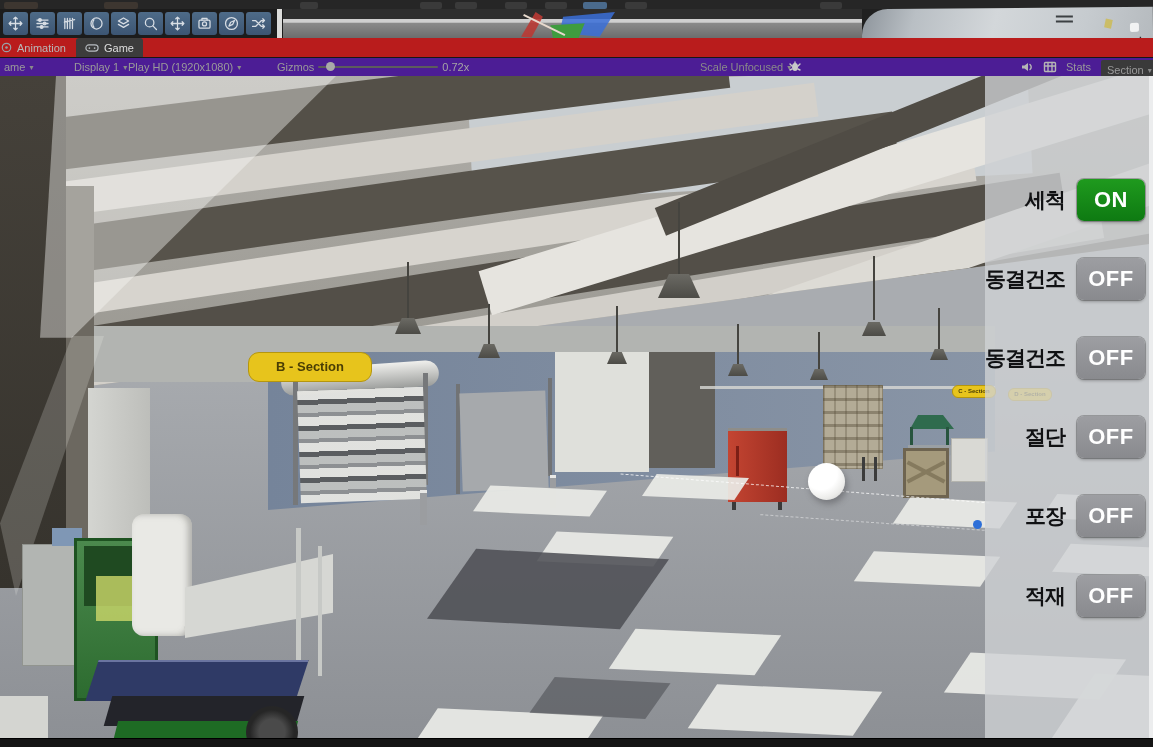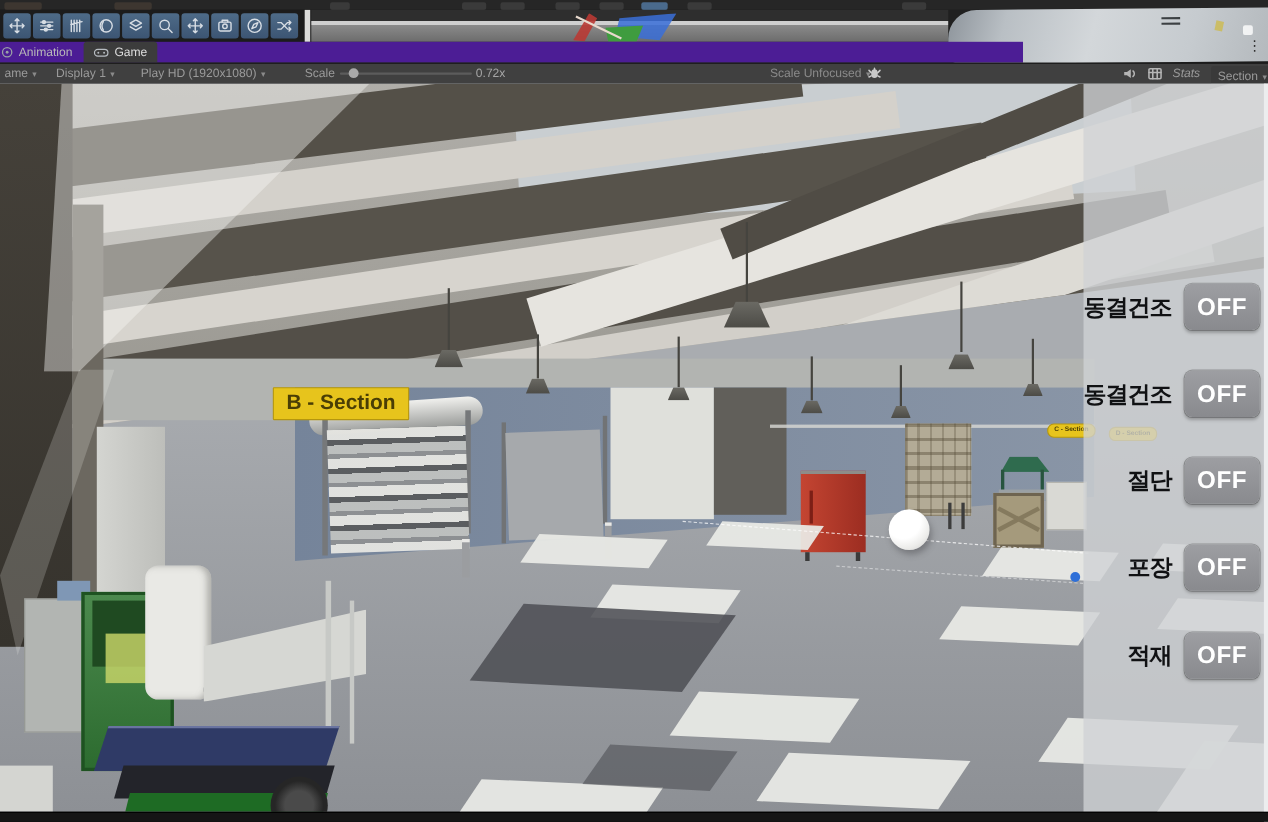--- a/index.html
+++ b/index.html
@@ -11,25 +11,25 @@
   #top-sliver{left:0;top:0;width:1153px;height:9px;background:#262626;}
   #top-sliver .tbtn{position:absolute;top:2px;height:7px;border-radius:2px;background:#3a3a3a;}
   #toolbar-row{left:0;top:9px;width:1153px;height:29px;background:#202020;}
   #tool-strip{position:absolute;left:0;top:0;width:283px;height:29px;background:#1c1c1c;display:flex;align-items:center;gap:2px;padding-left:3px;box-sizing:border-box;}
   .toolbtn{width:25px;height:23px;border-radius:3px;background:linear-gradient(180deg,#4e6b88,#3c5573);display:flex;align-items:center;justify-content:center;flex:0 0 auto;}
   .toolbtn svg{width:17px;height:17px;stroke:#d7dde4;fill:none;stroke-width:1.5;stroke-linecap:round;stroke-linejoin:round;}
   #scene-sliver{position:absolute;left:283px;top:0;width:579px;height:29px;overflow:hidden;
     background:linear-gradient(180deg,#2e2e2e 0 34%,#cfcfcf 34% 46%,#8a8a8a 48%,#6c6c6c 100%);}
   #frustum{position:absolute;left:237px;top:3px;width:95px;height:26px;}
   
-  #tab-bar{left:0;top:38px;width:930px;height:19px;background:#4c1d95;}
+  #tab-bar{left:0;top:38px;width:1153px;height:19px;background:#b91c1c;}
   .tab{position:absolute;top:0;height:19px;display:flex;align-items:center;gap:5px;padding:0 9px;font-size:11px;color:#b9b9b9;border-radius:3px 3px 0 0;}
   .tab.active{background:#3c3c3c;color:#dedede;}
   
-  #game-toolbar{left:0;top:57px;width:1153px;height:19px;background:#404040;border-top:1px solid #171717;box-sizing:border-box;font-size:11px;color:#9a9a9a;}
+  #game-toolbar{left:0;top:57px;width:1153px;height:19px;background:#4c1d95;border-top:1px solid #171717;box-sizing:border-box;font-size:11px;color:#9a9a9a;}
   #game-toolbar .gt{position:absolute;top:0;height:18px;display:flex;align-items:center;gap:4px;white-space:nowrap;}
   .arrow{font-size:8px;color:#8a8a8a;}
   .gt-chip{background:#3a3a3a;border-radius:2px;padding:1px 6px;display:flex;align-items:center;gap:4px;}
   #scale-track{width:120px;height:2px;background:#5c5c5c;border-radius:1px;position:relative;}
   #scale-knob{position:absolute;left:8px;top:-4px;width:9px;height:9px;border-radius:50%;background:#a9a9a9;}
   .gticon svg{width:14px;height:12px;stroke:#b5b5b5;fill:none;stroke-width:1.4;stroke-linecap:round;}
   
   #scene{left:0;top:76px;width:1153px;height:662px;background:linear-gradient(180deg,#a9acb0 40%,#8d9095 100%);overflow:hidden;}
   .tile{position:absolute;background:#eaebe6;opacity:.93;transform:skewX(-32deg) rotate(2.5deg);}
   .dtile{position:absolute;background:#4e5055;opacity:.88;transform:skewX(-33deg) rotate(3deg);}
@@ -165,30 +165,30 @@
       </svg>
     <span>Game</span>
   </div>
 </div>
 
 <div class="abs" id="game-toolbar">
   <div class="gt" style="left:4px;">
     <span>ame</span>
       <span class="arrow">▾</span>
   </div>
-  <div class="gt" style="left:51px;">
+  <div class="gt" style="left:74px;">
     <span>Display 1</span>
       <span class="arrow">▾</span>
   </div>
   <div class="gt" style="left:128px;">
     <span>Play HD (1920x1080)</span>
       <span class="arrow">▾</span>
   </div>
   <div class="gt" style="left:277px;">
-    <span>Scale</span>
+    <span>Gizmos</span>
     <div id="scale-track">
         <div id="scale-knob"></div>
       </div>
     <span style="color:#a5a5a5;">0.72x</span>
   </div>
   <div class="gt" style="left:700px;color:#8a8a8a;">
     <span>Scale Unfocused</span>
       <span class="arrow">▾</span>
   </div>
   <div class="gt gticon" style="left:788px;">
@@ -202,21 +202,21 @@
         <path d="M2 4.5h2.5L8 2v8L4.5 7.5H2z" fill="#b5b5b5" stroke="none"></path>
         <path d="M10 3.5c1.6 1.4 1.6 3.6 0 5" stroke="#b5b5b5"></path>
       </svg>
   </div>
   <div class="gt gticon" style="left:1043px;">
     <svg viewBox="0 0 14 12">
         <rect x="1.5" y="1.5" width="11" height="9" rx="1"></rect>
         <path d="M1.5 5h11M5 1.5v9M9 1.5v9"></path>
       </svg>
   </div>
-  <div class="gt" style="left:1066px;font-style:italic;">
+  <div class="gt" style="left:1066px;">
     <span>Stats</span>
   </div>
   <div class="gt gt-chip" style="left:1101px;top:2px;">
     <span>Section</span>
       <span class="arrow">▾</span>
   </div>
 </div>
 
 <div class="abs" id="scene">
 
@@ -352,25 +352,29 @@
     <div class="abs" style="left:185px;top:48px;width:148px;height:84px;background:#d6d7d3;clip-path:polygon(0 40%,100% 0,100% 70%,0 100%);"></div>
     <div class="abs" style="left:296px;top:22px;width:5px;height:134px;background:#c7c9c6;"></div>
     <div class="abs" style="left:318px;top:40px;width:4px;height:130px;background:#c7c9c6;"></div>
     <div class="abs" style="left:92px;top:154px;width:210px;height:41px;background:#2f3a66;transform:skewX(-18deg);box-shadow:inset 0 2px 0 #6a74a0;"></div>
     <div class="abs" style="left:108px;top:190px;width:192px;height:30px;background:#23242a;transform:skewX(-16deg);"></div>
     <div class="abs" style="left:116px;top:215px;width:180px;height:17px;background:#1e6b24;transform:skewX(-14deg);"></div>
     <div class="abs" style="left:246px;top:200px;width:52px;height:52px;border-radius:50%;background:radial-gradient(circle,#4a4a4a 35%,#262626 60%);"></div>
     <div class="abs" style="left:0;top:190px;width:48px;height:42px;background:#d4d5d1;"></div>
   </div>
 
-  <div class="ylabel" style="left:248px;top:276px;width:122px;height:28px;line-height:28px;font-size:19px;border-radius:1px;">B - Section</div>
+  <div class="ylabel" style="left:248px;top:276px;width:122px;height:28px;line-height:28px;font-size:13px;border-radius:11px;">B - Section</div>
   <div class="ylabel" style="left:952px;top:309px;width:42px;height:11px;line-height:11px;font-size:6px;">C - Section</div>
   <div class="ylabel" style="left:1008px;top:312px;width:42px;height:11px;line-height:11px;font-size:6px;">D - Section</div>
 
   <div class="abs" id="control-panel" style="left:985px;top:0;">
+  <div class="prow" style="top: 103px;">
+    <span class="plabel">세척</span>
+    <div class="pbtn on">ON</div>
+  </div>
 
   <div class="prow" style="top: 182px;">
     <span class="plabel">동결건조</span>
     <div class="pbtn off">OFF</div>
   </div>
 
   <div class="prow" style="top: 261px;">
     <span class="plabel">동결건조</span>
     <div class="pbtn off">OFF</div>
   </div>

